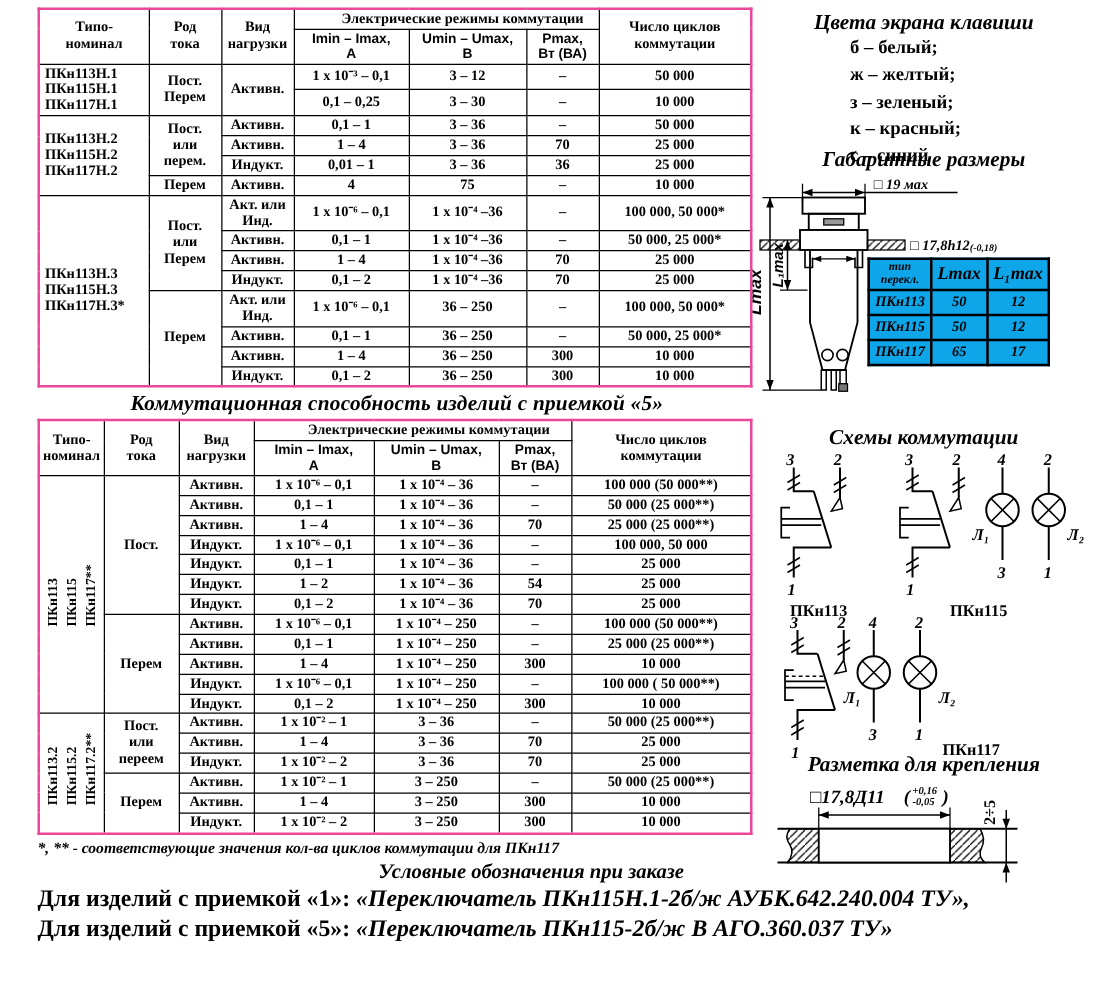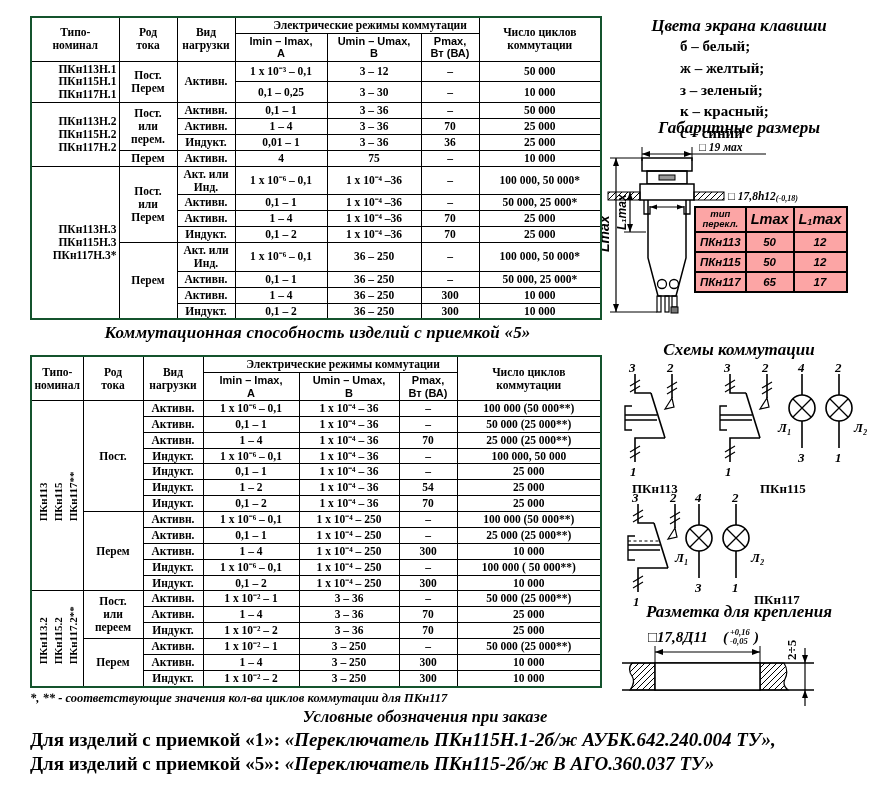--- a/index.html
+++ b/index.html
@@ -7,49 +7,49 @@
     font-family: "Liberation Serif", serif; overflow: hidden; }
   .page { position: relative; width: 876px; height: 801px; }
 
   
   .left-col { position: absolute; left: 30px; top: 4px; width: 575px; }
   .title { font-weight: bold; font-style: italic; font-size: 17px; text-align: center;
     letter-spacing: .2px; }
   .t2 { margin-top: 3px; }
 
   table.spec { border-collapse: collapse; table-layout: fixed; width: 570px;
-    border: 2px solid #14532d; margin-top: 12px; }
+    border: 2px solid #ec4899; margin-top: 2px; }
   table.spec td { border: 1px solid #000; font-weight: bold; font-size: 11.5px;
     line-height: 1.12; text-align: center; vertical-align: middle;
     padding: 1px 2px; white-space: pre-line; height: 15px; }
   table.spec td.sans { font-family: Liberation Sans, sans-serif; font-size: 11px; }
   table.spec td.sans-h { font-family: "Liberation Serif", serif; padding-left: 28px; }
-  table.spec td.name { text-align: right; padding-left: 4px; }
+  table.spec td.name { text-align: left; padding-left: 4px; }
   table.spec td.rot { padding: 0; }
   .rotbox { transform: rotate(-90deg); font-weight: bold; font-size: 11px;
     line-height: 1.35; white-space: pre-line; text-align: left; width: 52px; margin: 0 auto; }
 
   .footnote { margin-top: 3px; font-weight: bold; font-style: italic; font-size: 12.5px; }
   .order-title { width: 790px; text-align: center; font-weight: bold; font-style: italic;
     font-size: 16.5px; margin-top: 1px; }
   .order-line { font-weight: bold; font-size: 19px; white-space: nowrap; margin-top: 2px; }
   .ol-value { font-style: italic; }
 
   
   .right-col { position: absolute; left: 602px; top: 0; width: 274px; height: 801px; }
   .rsec { position: absolute; left: 0; width: 274px; }
   .rtitle { font-weight: bold; font-style: italic; font-size: 17px; text-align: center; }
-  .sec-colors { top: 16px; }
+  .sec-colors { top: 8px; }
   .legend-item { margin-left: 78px; font-weight: bold; font-size: 15px; line-height: 1.45; }
   .sec-dims { top: 118px; }
   .drawing { position: relative; height: 182px; margin-top: 2px; }
   .drawing svg { position: absolute; left: 0; top: 0; }
   table.dimtable { position: absolute; left: 92px; top: 66px; border-collapse: collapse;
-    border: 2px solid #000; background: #fca5a5;
-    font-family: Liberation Sans, sans-serif; }
+    border: 2px solid #000; background: #0ea5e9;
+    font-family: Liberation Serif, serif; }
   table.dimtable td { border: 2px solid #000; font-weight: bold; font-style: italic;
     text-align: center; vertical-align: middle; padding: 1px 4px; white-space: pre-line; }
   td.dh { font-size: 9.5px; line-height: 1.1; width: 50px; }
   td.dbig { font-size: 14.5px; width: 44px; }
   td.dname { font-size: 11.5px; height: 20px; }
   td.dval { font-size: 11.5px; }
   .sec-schemes { top: 340px; }
   .sec-mount { top: 602px; }
 
   svg text { fill: #000; }

